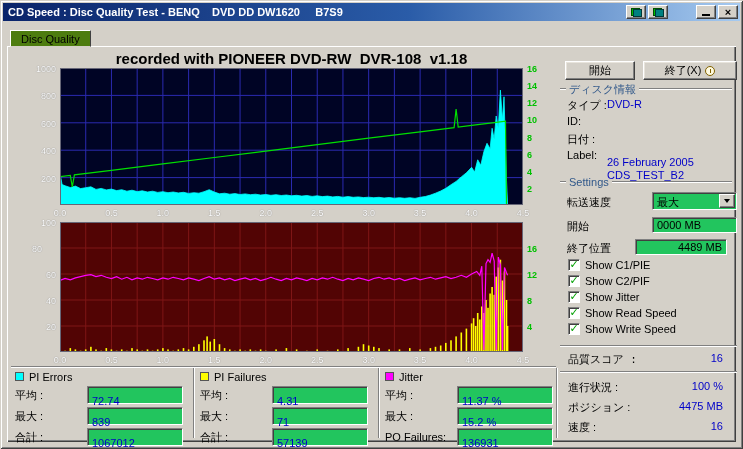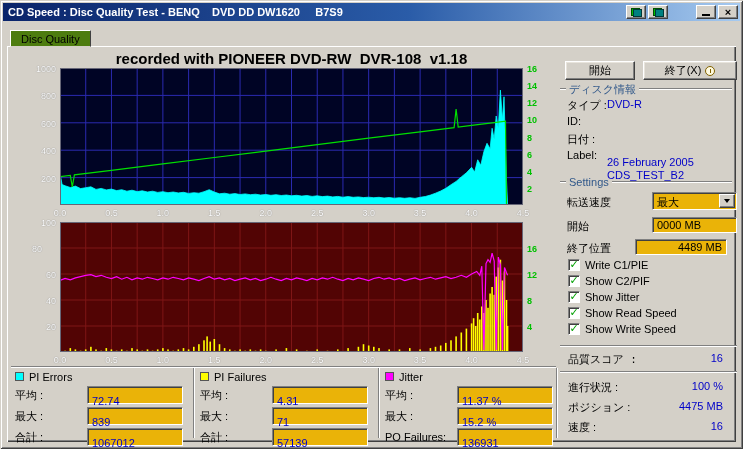--- a/index.html
+++ b/index.html
@@ -37,21 +37,21 @@
   .sechead{position:absolute;display:flex;align-items:center;gap:3px;height:10px;}
   .sechead .lbl{font-size:11px;color:#31588a;white-space:nowrap;}
   .etch{border-top:1px solid #808080;border-bottom:1px solid #fff;height:2px;}
   .sechead .pre{width:6px;}
   .sechead .post{flex:1;}
   .hline{position:absolute;border-top:1px solid #808080;border-bottom:1px solid #fff;height:2px;}
   .vline{position:absolute;border-left:1px solid #808080;border-right:1px solid #fff;width:2px;}
   .flabel{position:absolute;font-size:11px;color:#000;white-space:nowrap;}
   .fvalue{position:absolute;font-size:11px;color:#0000c8;white-space:nowrap;}
   .fvalue.rt{text-align:right;}
-  .sunken{background:#eab308;border:1px solid;border-color:#808080 #fff #fff #808080;
+  .sunken{background:#22c55e;border:1px solid;border-color:#808080 #fff #fff #808080;
           box-shadow:inset 1px 1px 0 #404040;}
   .box{position:absolute;font-size:11px;padding:1px 4px;color:#000;}
   .combo{position:absolute;font-size:11px;}
   .combo .val{position:absolute;left:4px;top:2px;color:#000;}
   .dbtn{position:absolute;right:1px;top:1px;bottom:1px;width:16px;background:#d4d0c8;
         border:1px solid;border-color:#fff #404040 #404040 #fff;box-shadow:inset -1px -1px 0 #808080;
         display:flex;align-items:center;justify-content:center;}
   .arrow{width:0;height:0;border-left:3px solid transparent;border-right:3px solid transparent;border-top:4px solid #000;}
   .cbrow{position:absolute;display:flex;align-items:center;gap:5px;height:13px;}
   .cb{width:12px;height:12px;background:#fff;border:1px solid;border-color:#808080 #fff #fff #808080;
@@ -200,21 +200,21 @@
     <div class="flabel" style="left:560px;top:173px;">開始</div>
     <div class="box sunken" style="left:645px;top:171px;width:85px;height:16px;">0000 MB</div>
 
     <div class="flabel" style="left:560px;top:195px;">終了位置</div>
     <div class="box sunken" style="left:628px;top:193px;width:92px;height:16px;text-align:right;">4489 MB</div>
 
     <div class="cbrow" style="left:561px;top:212px;">
       <span class="cb">
           <span>✓</span>
         </span>
-      <span class="cbl">Write C1/PIE</span>
+      <span class="cbl">Show C1/PIE</span>
     </div>
     <div class="cbrow" style="left:561px;top:228px;">
       <span class="cb">
           <span>✓</span>
         </span>
       <span class="cbl">Show C2/PIF</span>
     </div>
     <div class="cbrow" style="left:561px;top:244px;">
       <span class="cb">
           <span>✓</span>

